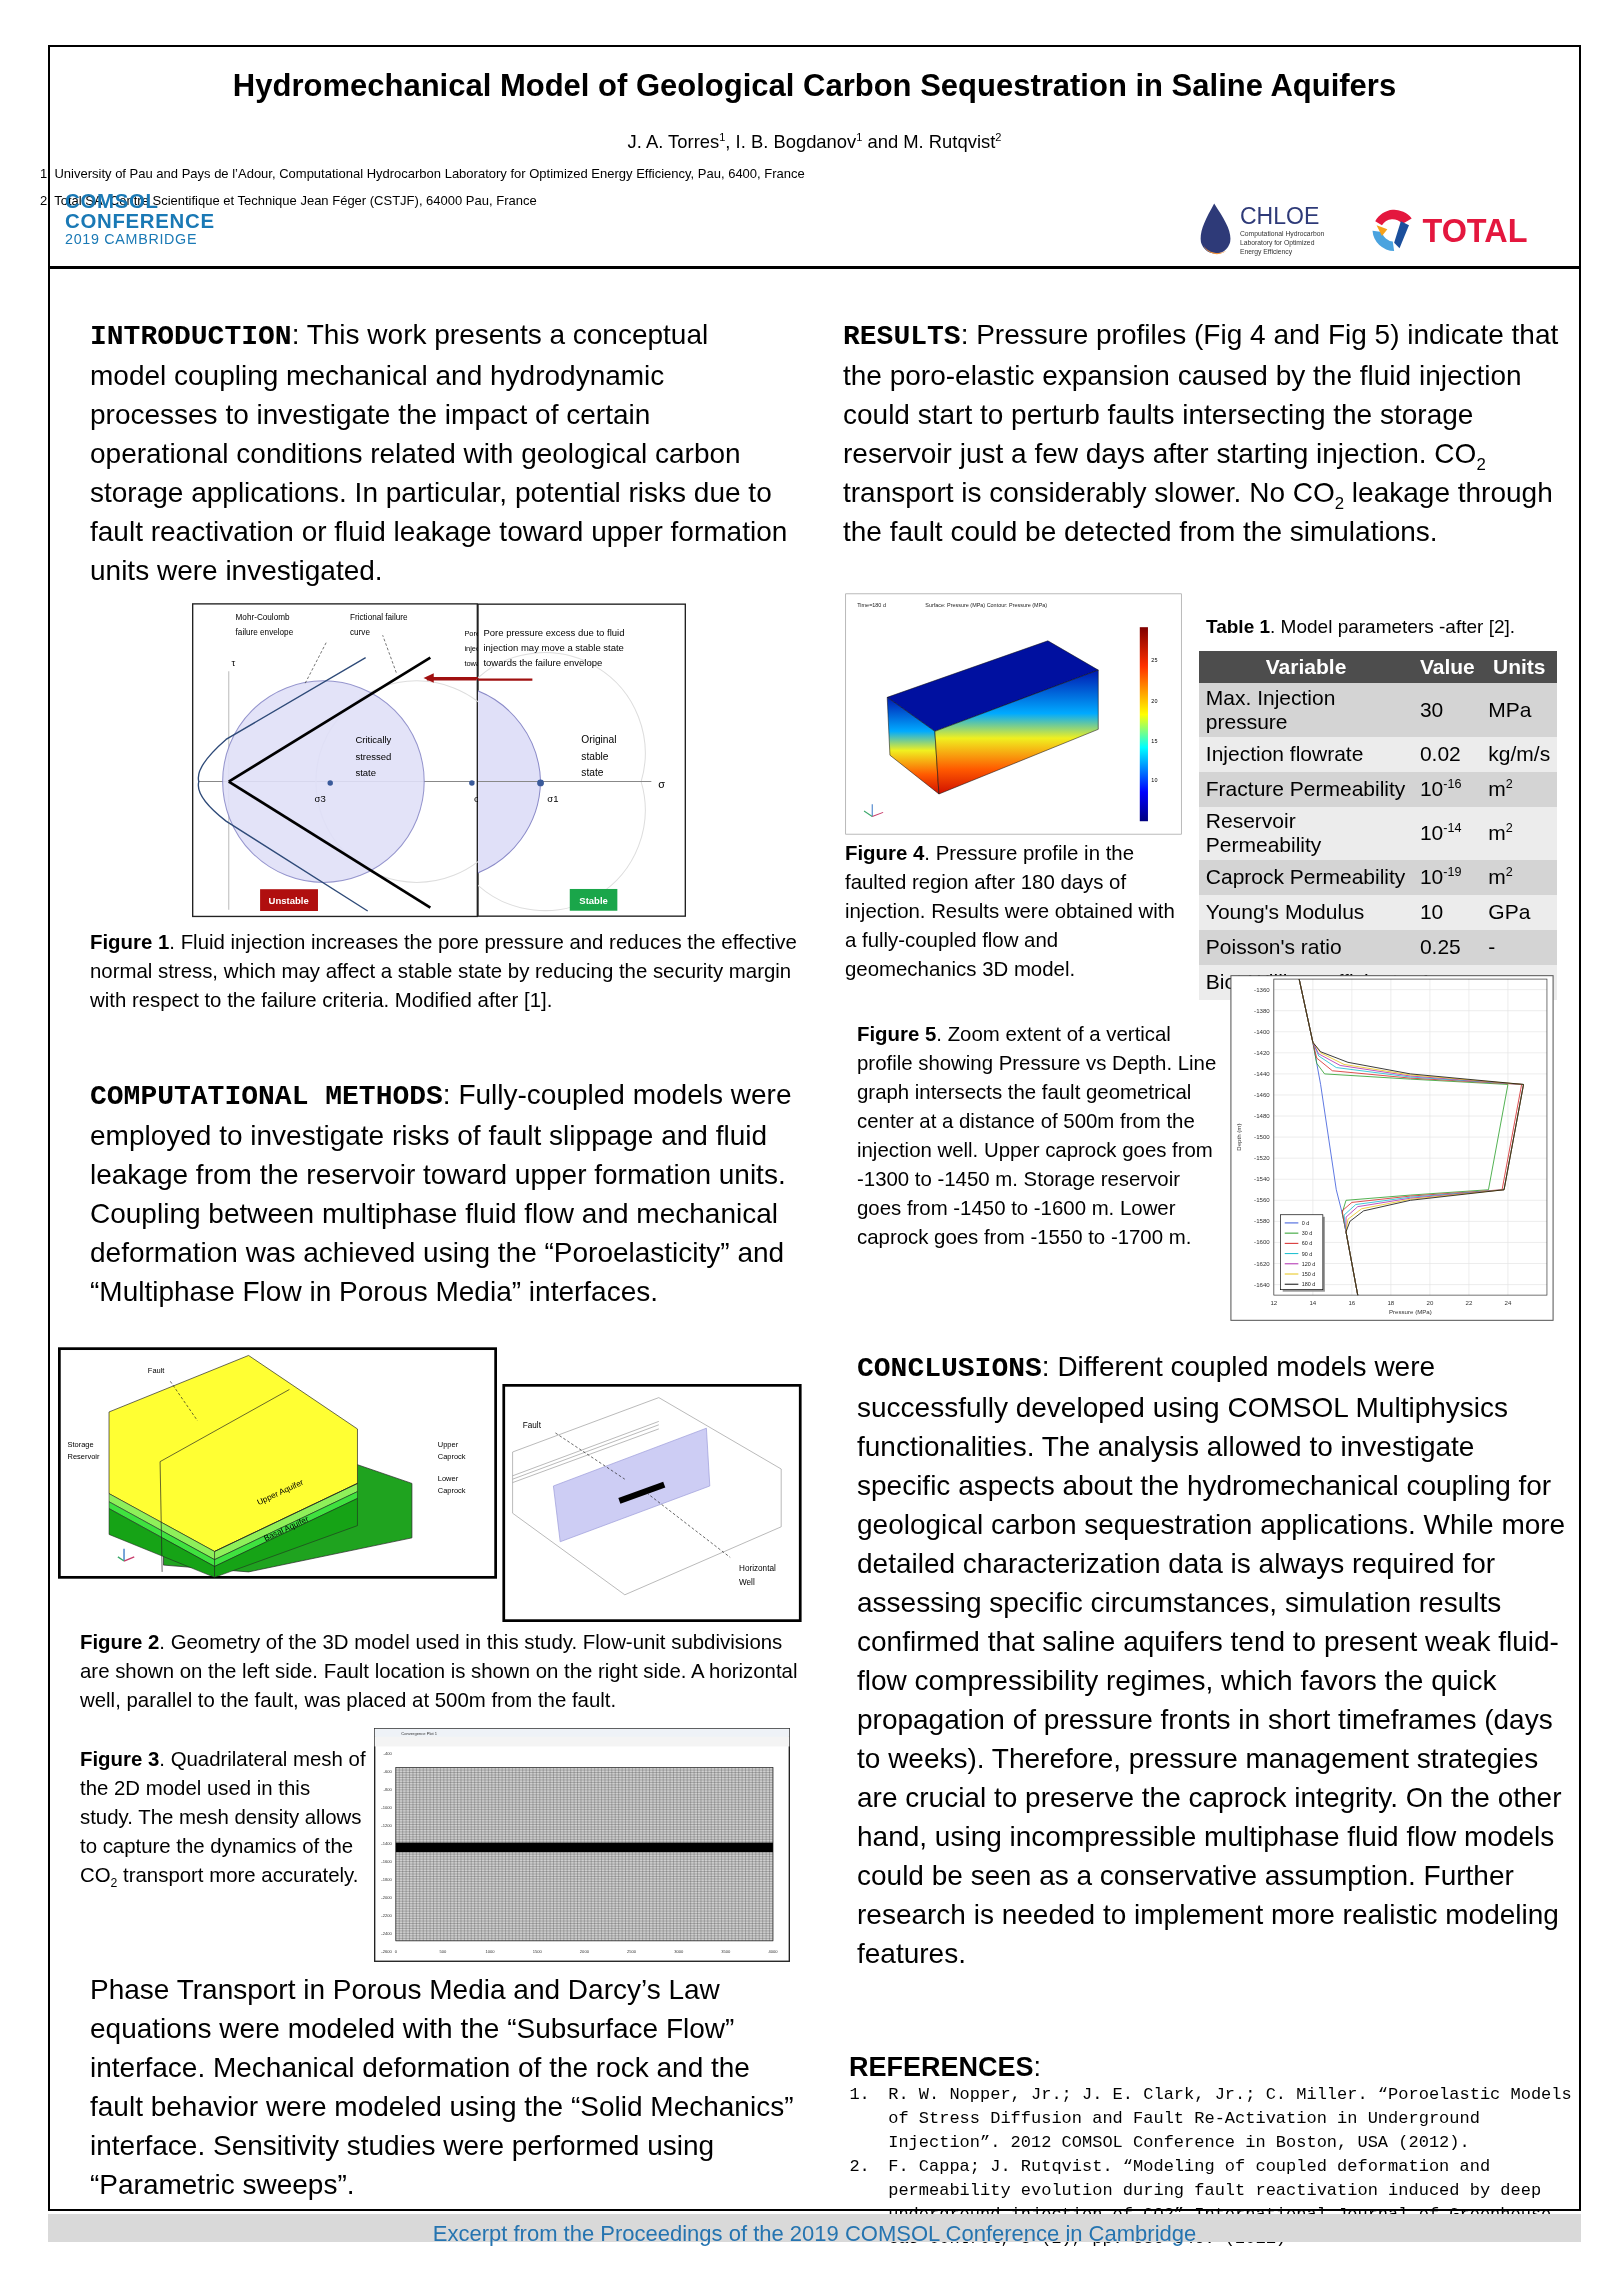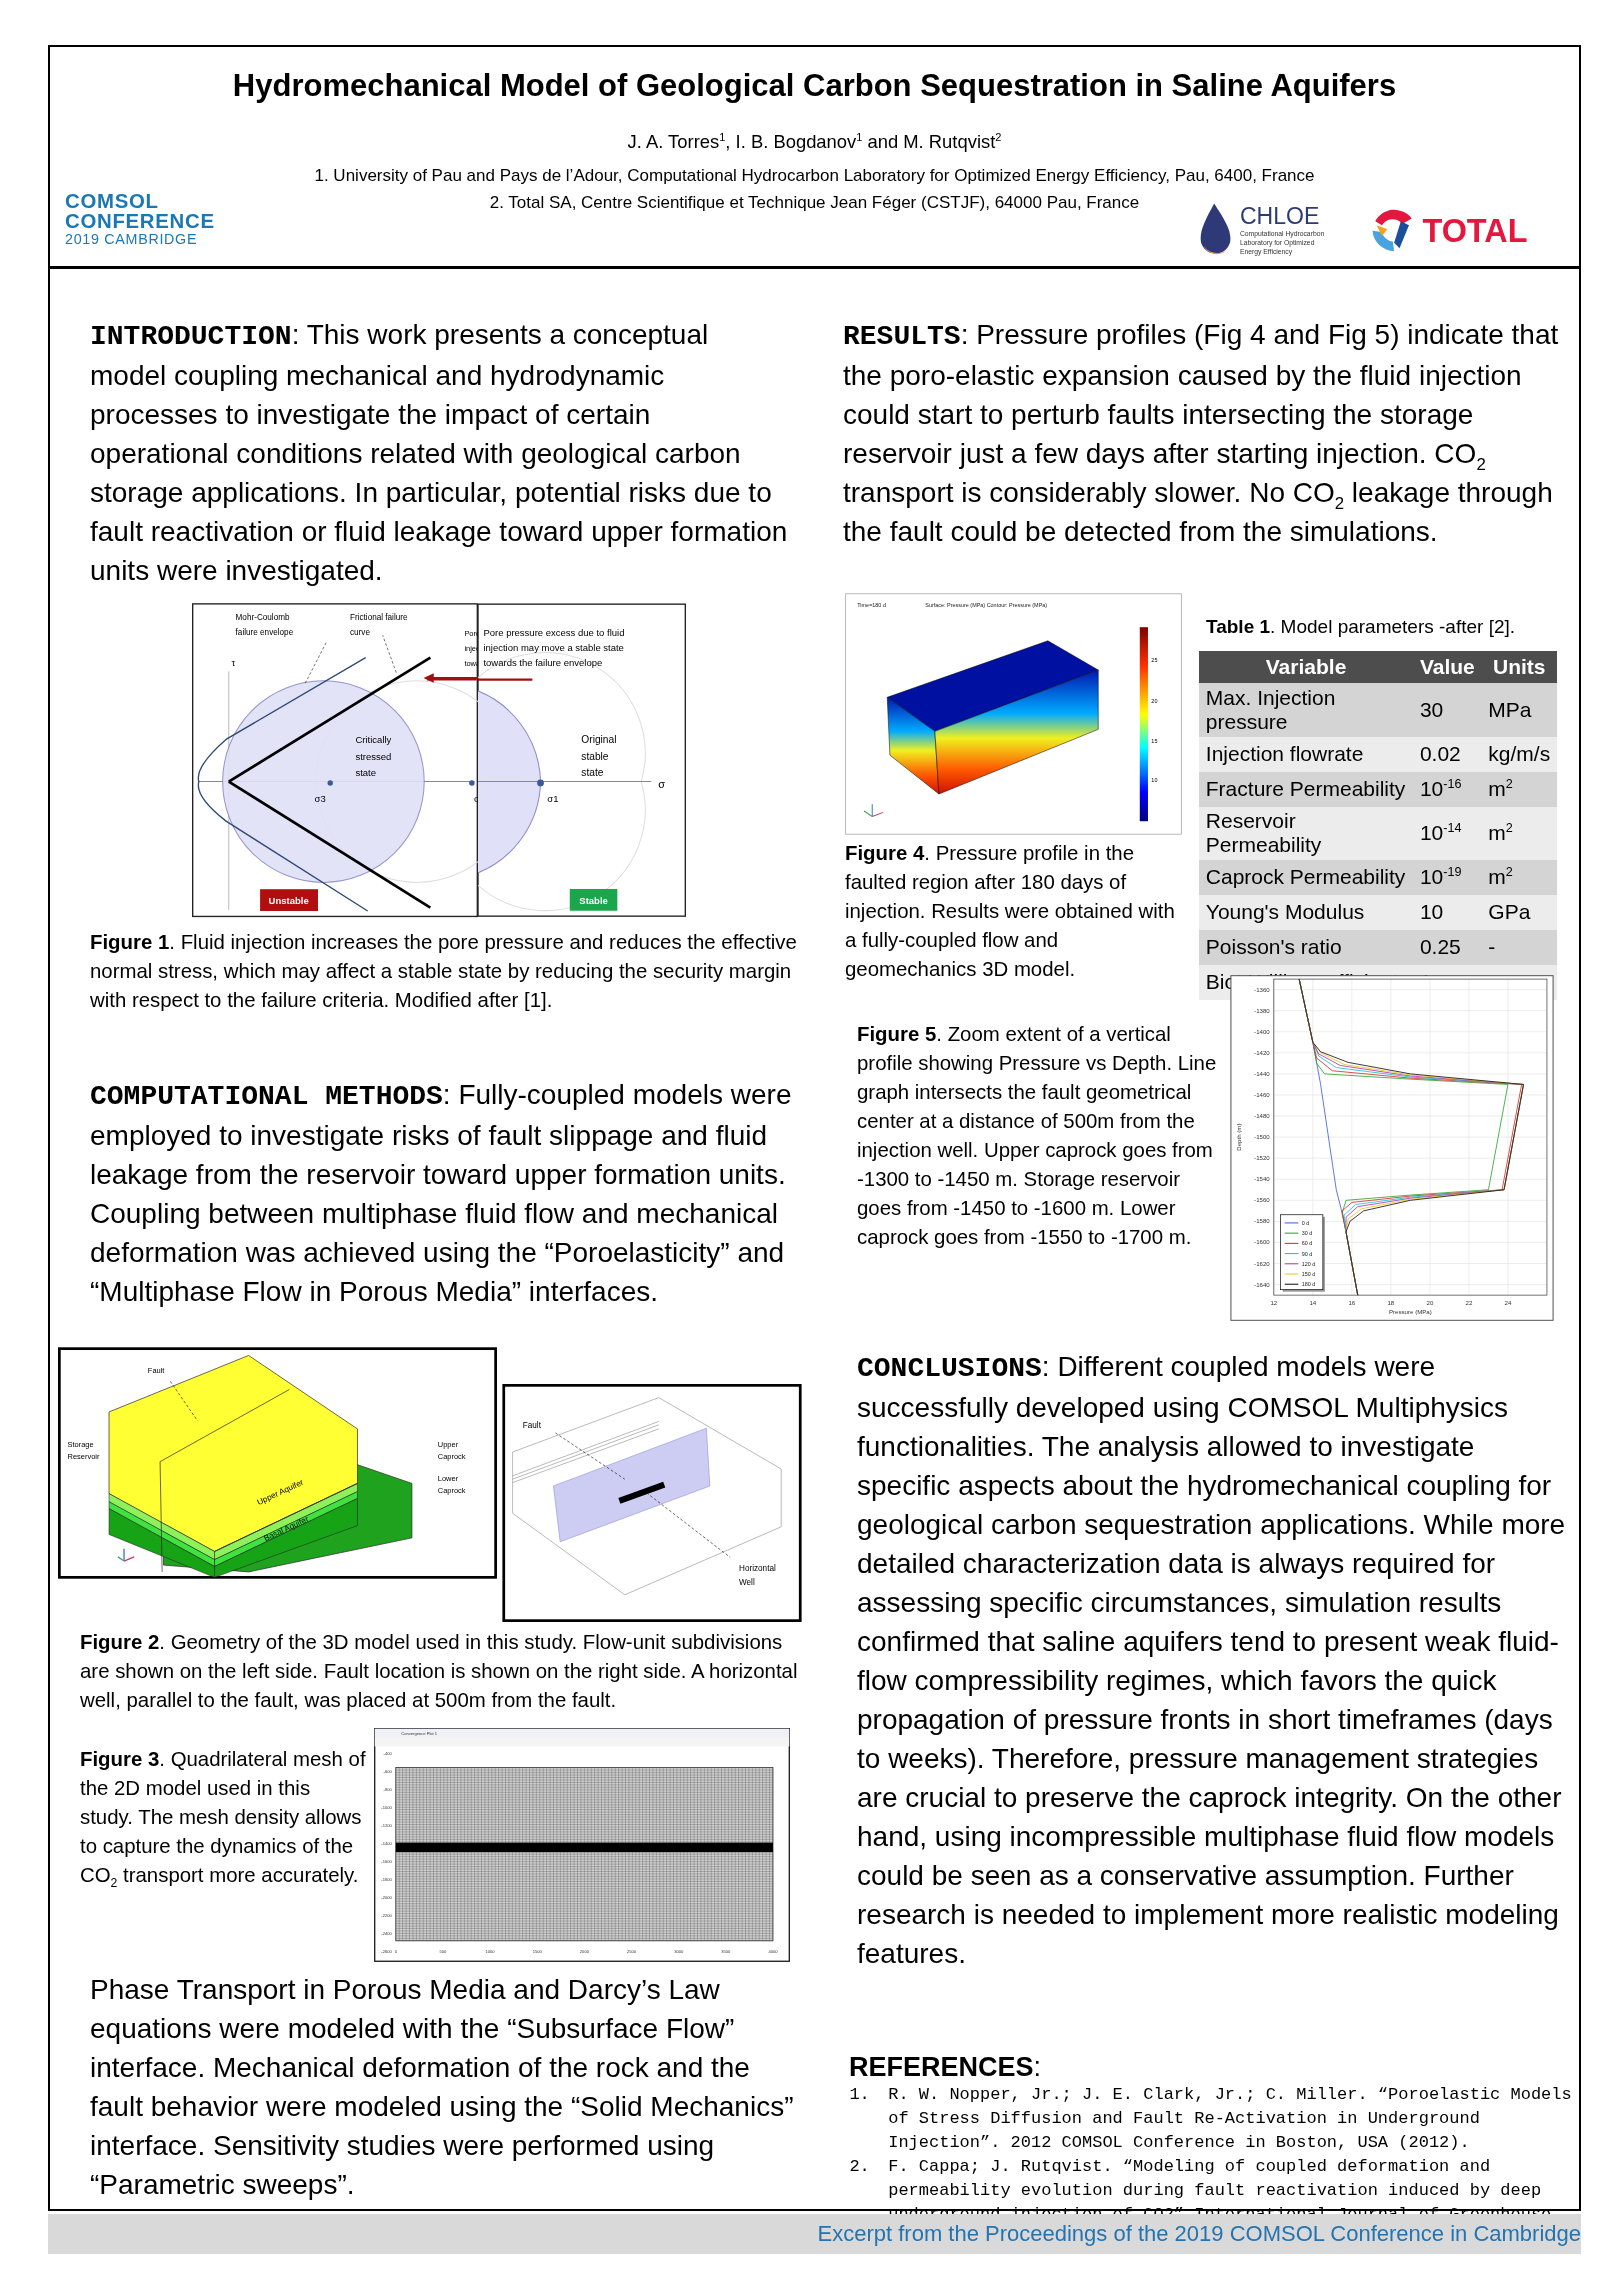--- a/index.html
+++ b/index.html
@@ -3,38 +3,38 @@
 <meta charset="utf-8">
 <style>
   * { box-sizing: border-box; margin: 0; padding: 0; }
   html, body { width: 1624px; height: 2295px; background: #ffffff; overflow: hidden; }
   body { position: relative; font-family: "Liberation Sans", "DejaVu Sans", sans-serif; color: #000; }
   .abs { position: absolute; }
   .frame { left: 48px; top: 45px; width: 1533px; height: 2166px; border: 2.7px solid #000; }
   .hdr-div { left: 48px; top: 266px; width: 1533px; height: 3.4px; background: #000; }
   .title { left: 48px; top: 68px; width: 1533px; text-align: center; font-size: 31px; font-weight: bold; }
   .authors { left: 48px; top: 131px; width: 1533px; text-align: center; font-size: 18.4px; }
-  .aff { left: 48px; width: 1533px; text-align: center; font-size: 17px; }
+  .aff { left: 40px; width: 1533px; text-align: left; font-size: 13px; }
   sup { font-size: 60%; vertical-align: super; line-height: 0; }
   sub { font-size: 60%; vertical-align: sub; line-height: 0; }
   .comsol { left: 65px; top: 191px; color: #1a79b5; font-weight: bold; line-height: 1.0; }
   .comsol .l1 { font-size: 20.4px; letter-spacing: 0.7px; }
   .comsol .l3 { font-size: 14.3px; font-weight: normal; letter-spacing: 0.7px; }
   .chloe { left: 1199px; top: 198px; width: 170px; height: 61px; }
   .total { left: 1366px; top: 201px; width: 198px; height: 54px; }
   .body-text { font-size: 28px; line-height: 39px; }
   .body-text b { font-weight: bold; font-family: Liberation Mono, monospace; }
   .cap { font-size: 20.4px; line-height: 29px; }
   .cap b { font-weight: bold; }
   table.params { border-collapse: collapse; font-size: 21px; }
   table.params th { background: #4d4d4d; color: #fff; font-weight: bold; padding: 4.1px 6.8px; height: 31px; }
   table.params td { text-align: left; padding: 2.7px 6.8px; height: 35px; }
   table.params tr:nth-child(odd) td { background: #d4d4d4; }
   table.params tr:nth-child(even) td { background: #ececec; }
-  .footer { left: 48px; top: 2214px; width: 1533px; height: 40px; background: #d9d9d9; color: #2574b0; text-align: right; font-size: 22px; line-height: 40px; }
+  .footer { left: 48px; top: 2214px; width: 1533px; height: 28px; background: #d9d9d9; color: #2574b0; text-align: center; font-size: 22px; line-height: 40px; }
   .refs { font-size: 17px; line-height: 24px; }
   .refs li { margin-left: 31px; padding-left: 8.2px; font-family: Liberation Mono, monospace; }
   .ref-h { font-size: 27px; font-weight: bold; }
   svg text { font-family: "Liberation Sans", "DejaVu Sans", sans-serif; }
 </style>
 </head>
 <body>
 
 <div class="abs frame"></div>
 <div class="abs hdr-div"></div>

